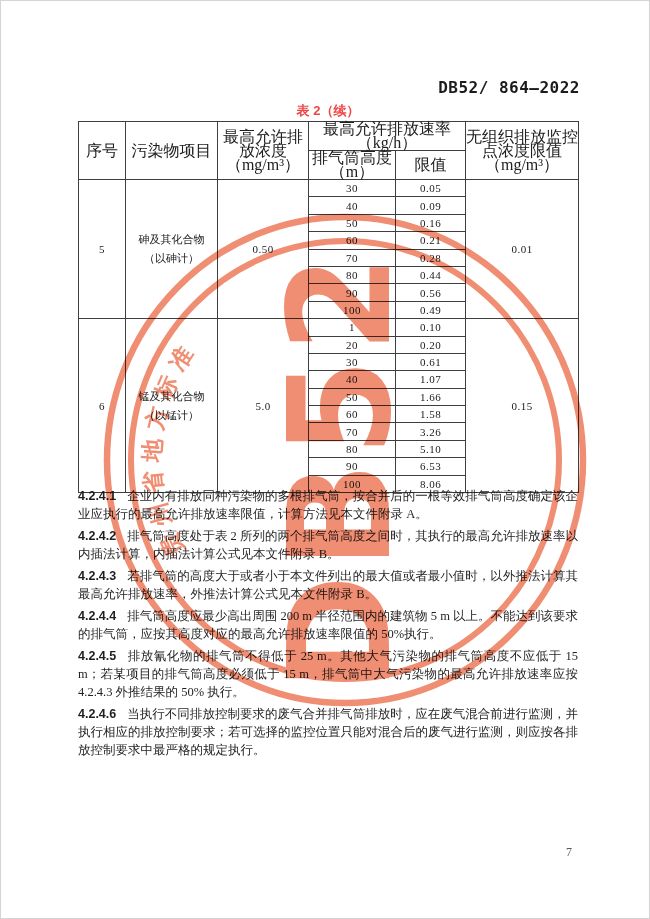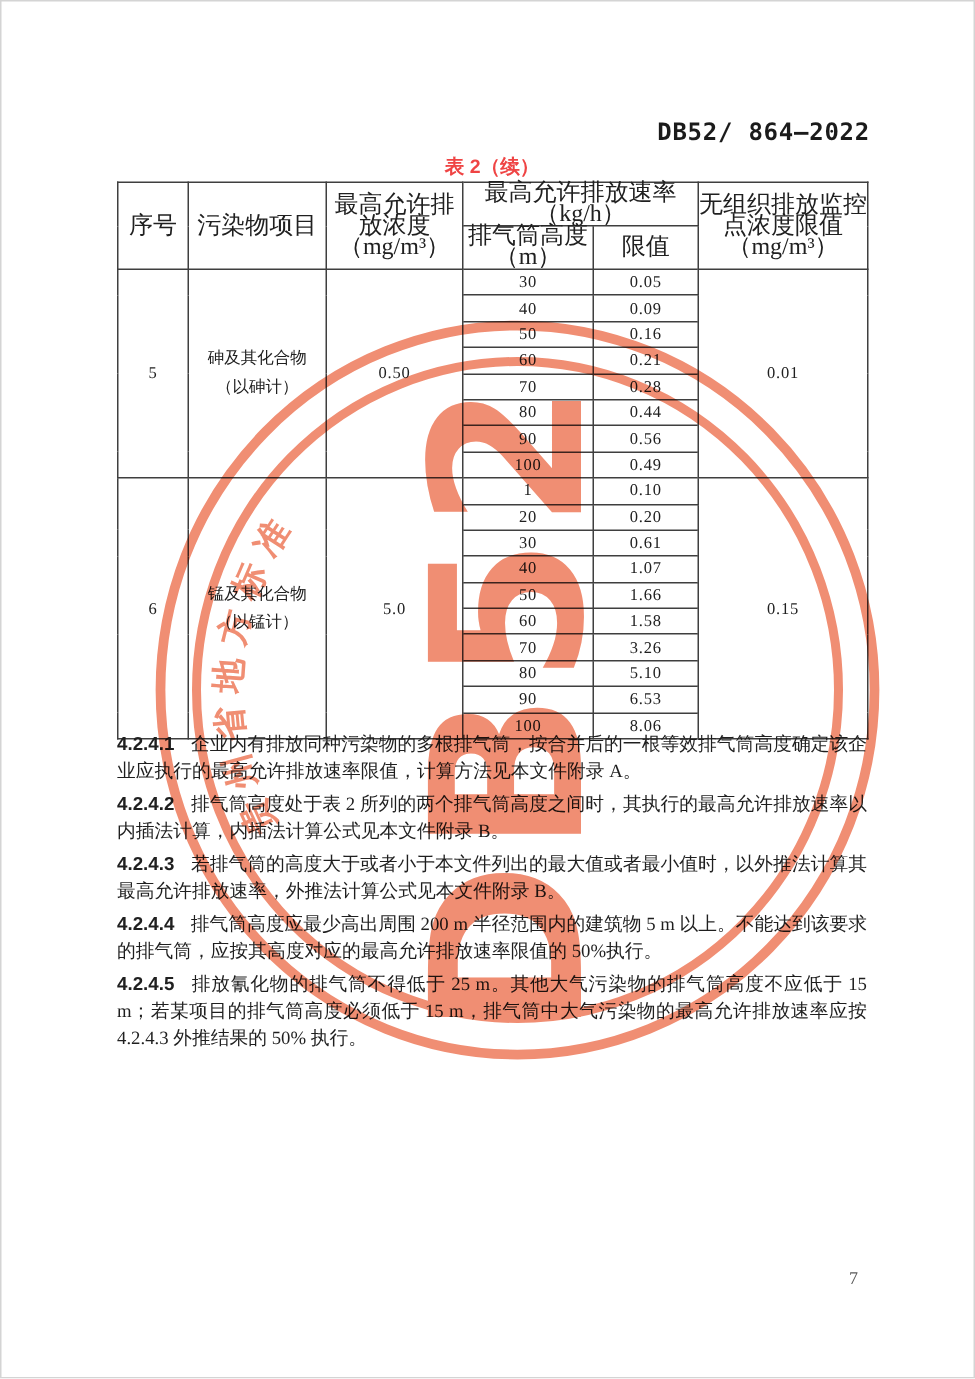--- a/index.html
+++ b/index.html
@@ -211,20 +211,21 @@
       </tr>
   </tbody>
 </table>
 
 <div class="section">
   <p class="clause"><span class="num">4.2.4.1</span><span>企业内有排放同种污染物的多根排气筒，按合并后的一根等效排气筒高度确定该企业应执行的最高允许排放速率限值，计算方法见本文件附录 A。</span></p>
   <p class="clause"><span class="num">4.2.4.2</span><span>排气筒高度处于表 2 所列的两个排气筒高度之间时，其执行的最高允许排放速率以内插法计算，内插法计算公式见本文件附录 B。</span></p>
   <p class="clause"><span class="num">4.2.4.3</span><span>若排气筒的高度大于或者小于本文件列出的最大值或者最小值时，以外推法计算其最高允许排放速率，外推法计算公式见本文件附录 B。</span></p>
   <p class="clause"><span class="num">4.2.4.4</span><span>排气筒高度应最少高出周围 200 m 半径范围内的建筑物 5 m 以上。不能达到该要求的排气筒，应按其高度对应的最高允许排放速率限值的 50%执行。</span></p>
   <p class="clause"><span class="num">4.2.4.5</span><span>排放氰化物的排气筒不得低于 25 m。其他大气污染物的排气筒高度不应低于 15 m；若某项目的排气筒高度必须低于 15 m，排气筒中大气污染物的最高允许排放速率应按 4.2.4.3 外推结果的 50% 执行。</span></p>
+  <p class="clause"><span class="num">4.2.4.6</span><span>当执行不同排放控制要求的废气合并排气筒排放时，应在废气混合前进行监测，并执行相应的排放控制要求；若可选择的监控位置只能对混合后的废气进行监测，则应按各排放控制要求中最严格的规定执行。</span></p>
 </div>
 
 <div class="page-number">7</div>
 
 <svg class="stamp" width="650" height="919" viewBox="0 0 650 919" aria-hidden="true">
   <ellipse class="arcline" cx="345" cy="460" rx="238" ry="243" stroke-width="6.5"></ellipse>
   <ellipse class="arcline" cx="345" cy="460" rx="214" ry="219" stroke-width="6"></ellipse>
   <path id="sealArc" d="M 185 553 A 185 185 0 0 1 197 349" fill="none" stroke="none"></path>
   <text font-size="23" font-weight="bold" fill="#ef8568" letter-spacing="8">
     <textPath href="#sealArc" startOffset="2">贵州省地方标准</textPath>

